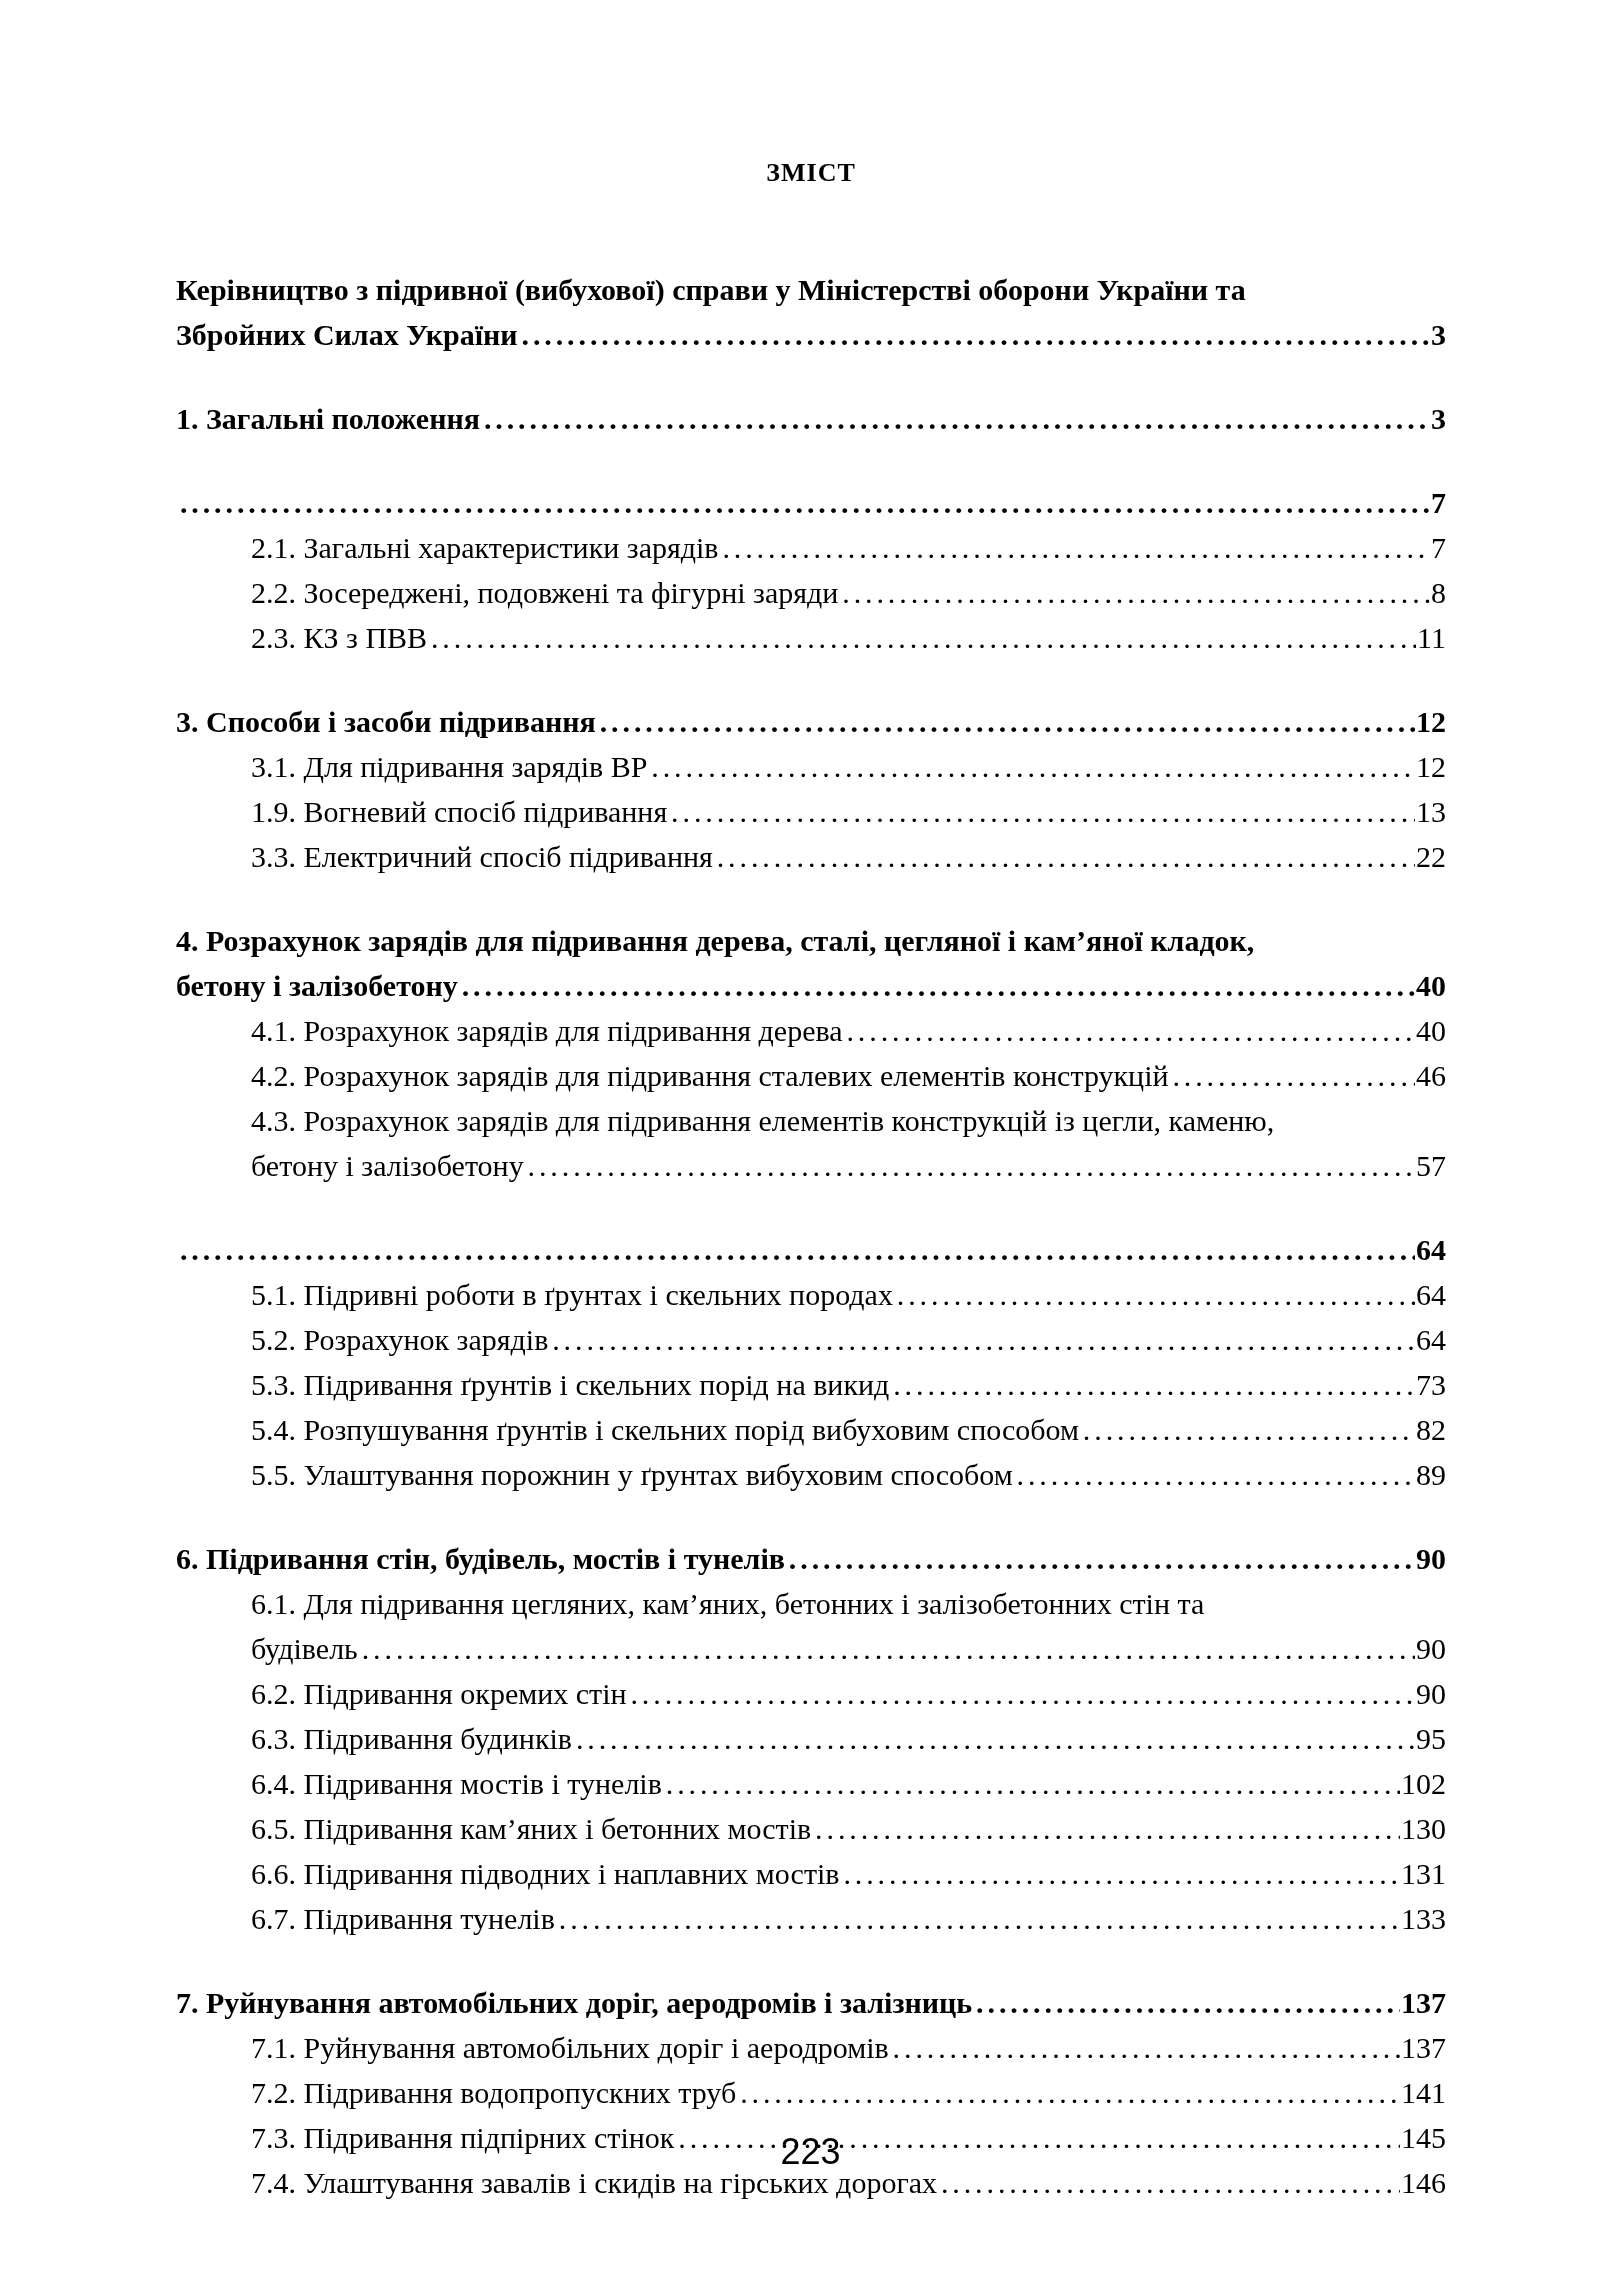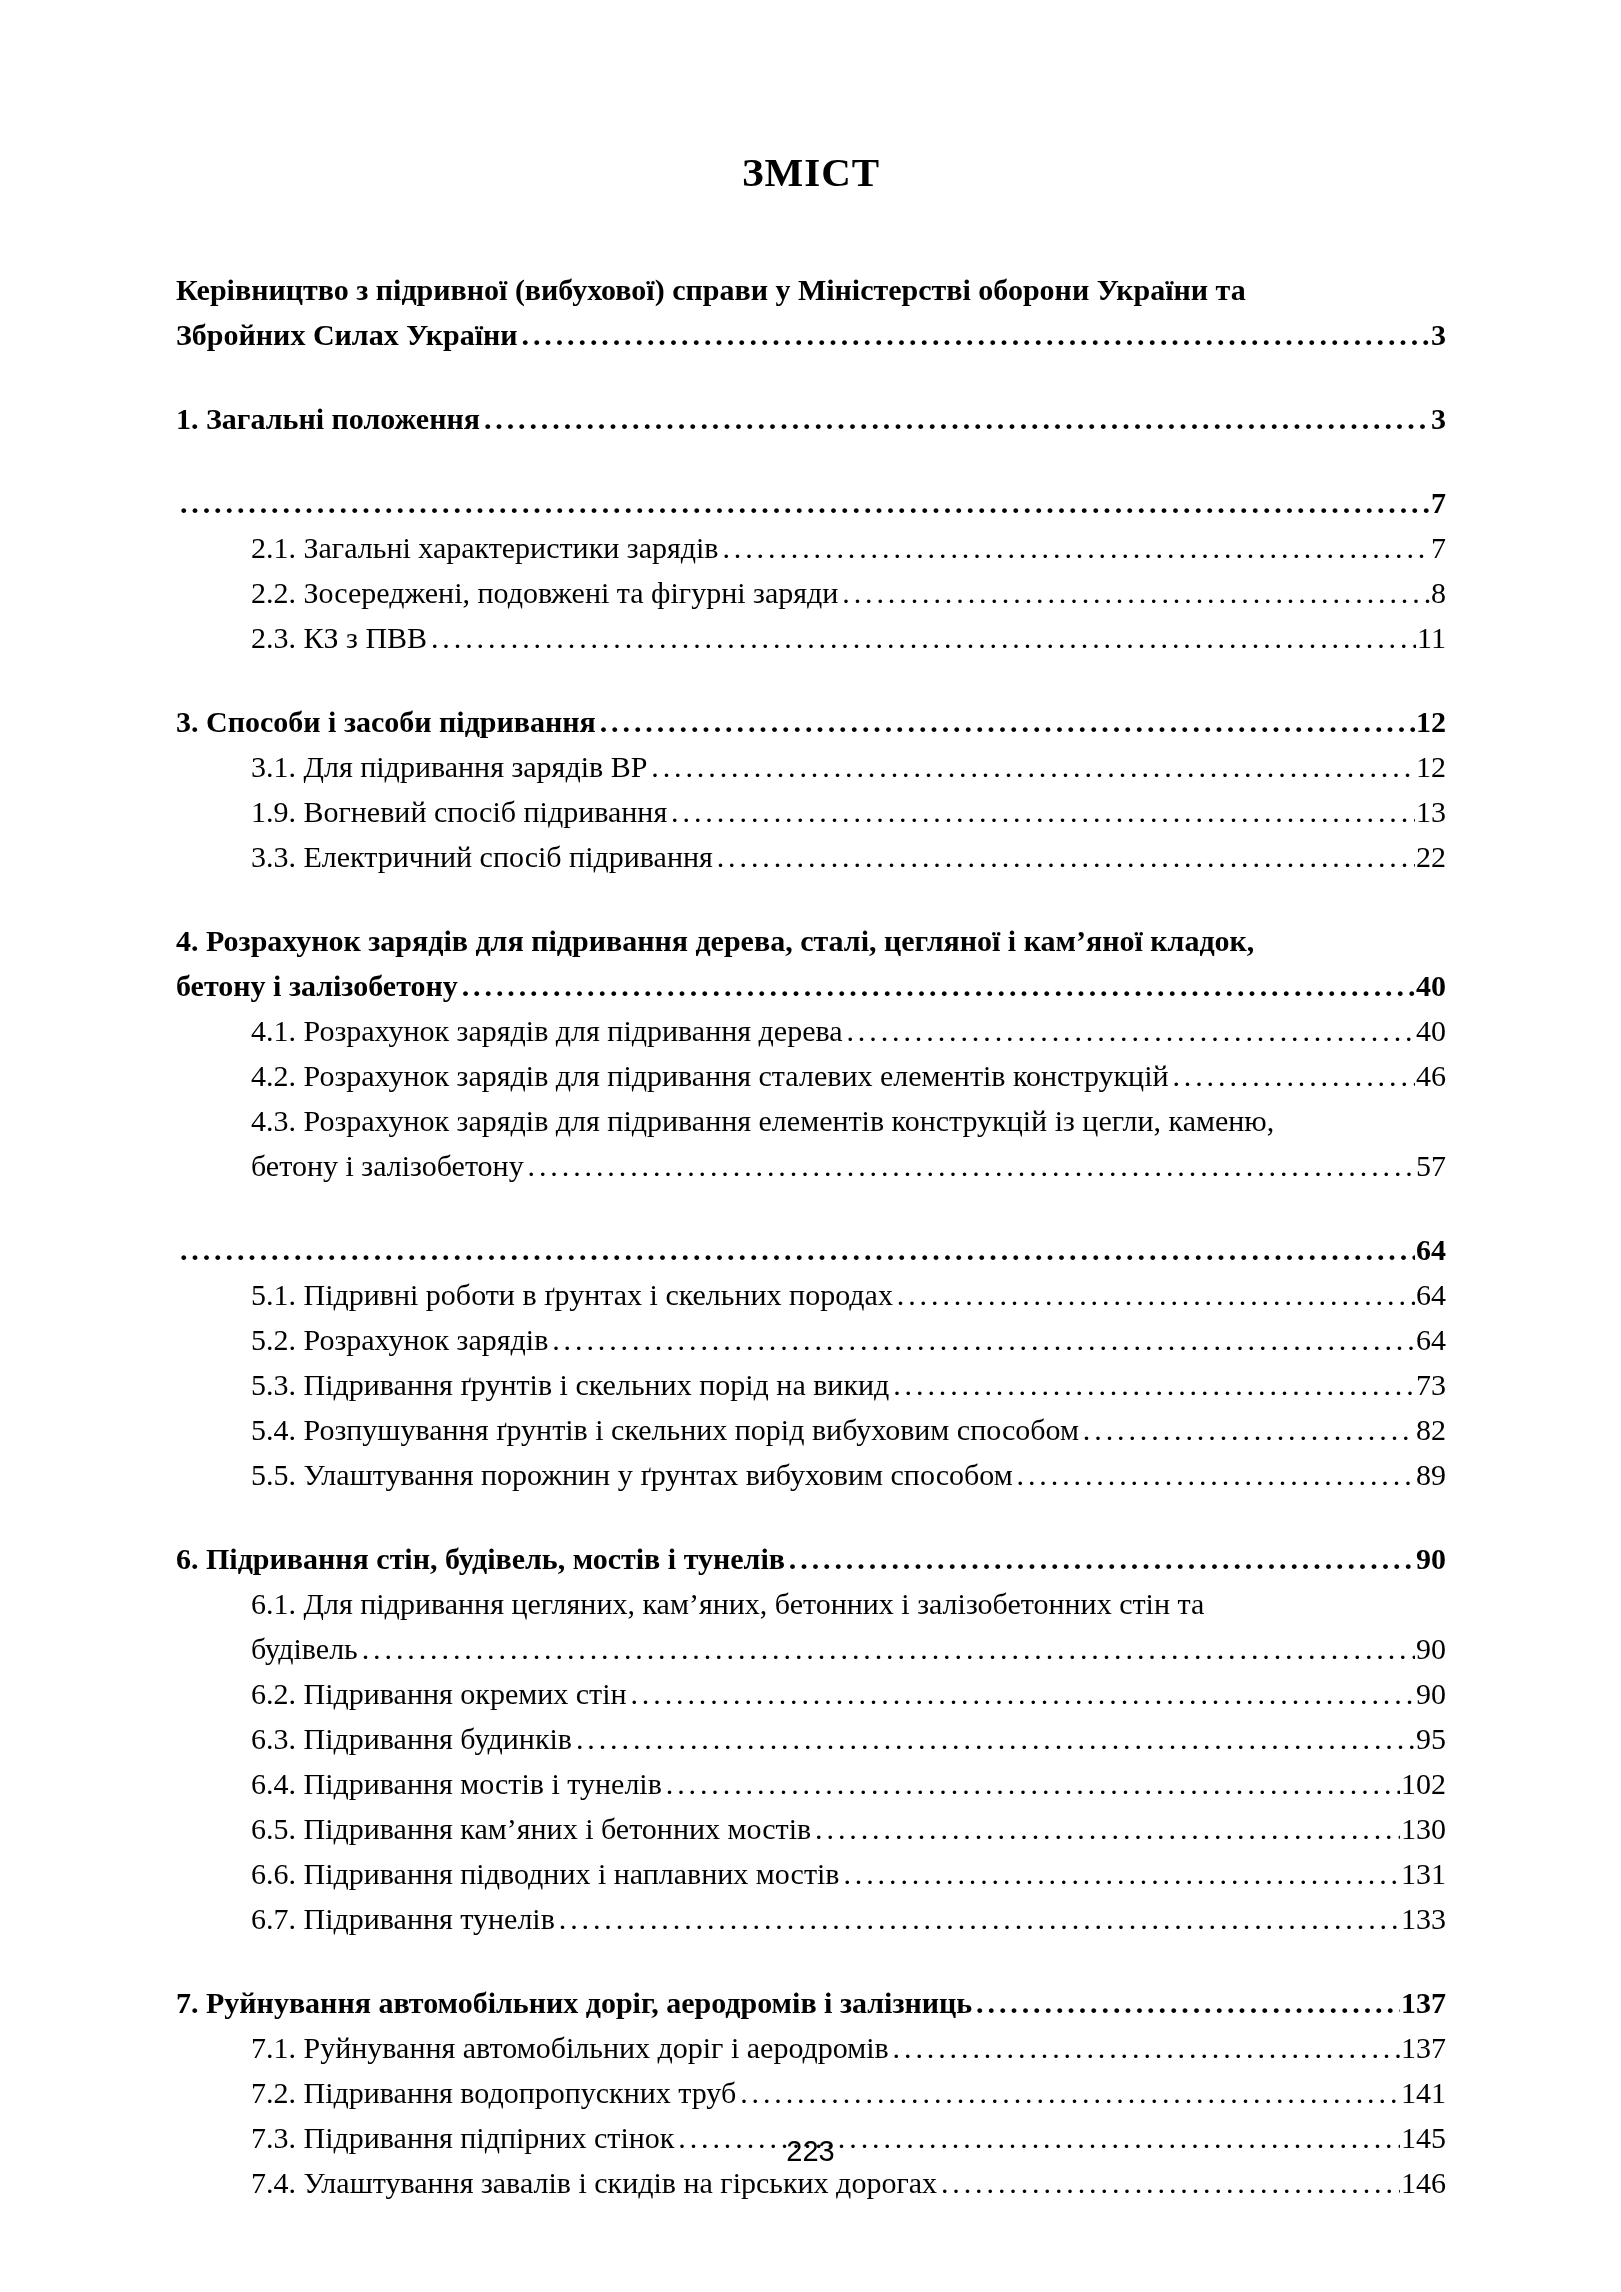--- a/index.html
+++ b/index.html
@@ -12,21 +12,21 @@
     width: 1621px;
     height: 2293px;
     background: #ffffff;
     color: #000000;
     font-family: "Liberation Serif", serif;
     box-sizing: border-box;
     padding: 147px 175px 0 176px;
     overflow: hidden;
   }
   .toc-title {
-    font-size: 41px;
+    font-size: 26px;
     font-weight: bold;
     line-height: 51px;
     text-align: center;
     margin: 0 0 69px 0;
     letter-spacing: 1px;
   }
   .toc-list {
     width: 100%;
   }
   .entry {
@@ -59,21 +59,21 @@
   .row .page-num {
     flex: 0 0 auto;
   }
   .footer-page-number {
     position: absolute;
     left: 0;
     right: 0;
     top: 2135px;
     text-align: center;
     font-family: "Liberation Sans", sans-serif;
-    font-size: 29px;
+    font-size: 36px;
     line-height: 33px;
     color: #000000;
   }
 </style>
 </head>
 <body>
 
 <div class="page">
   <h1 class="toc-title">ЗМІСТ</h1>
 

